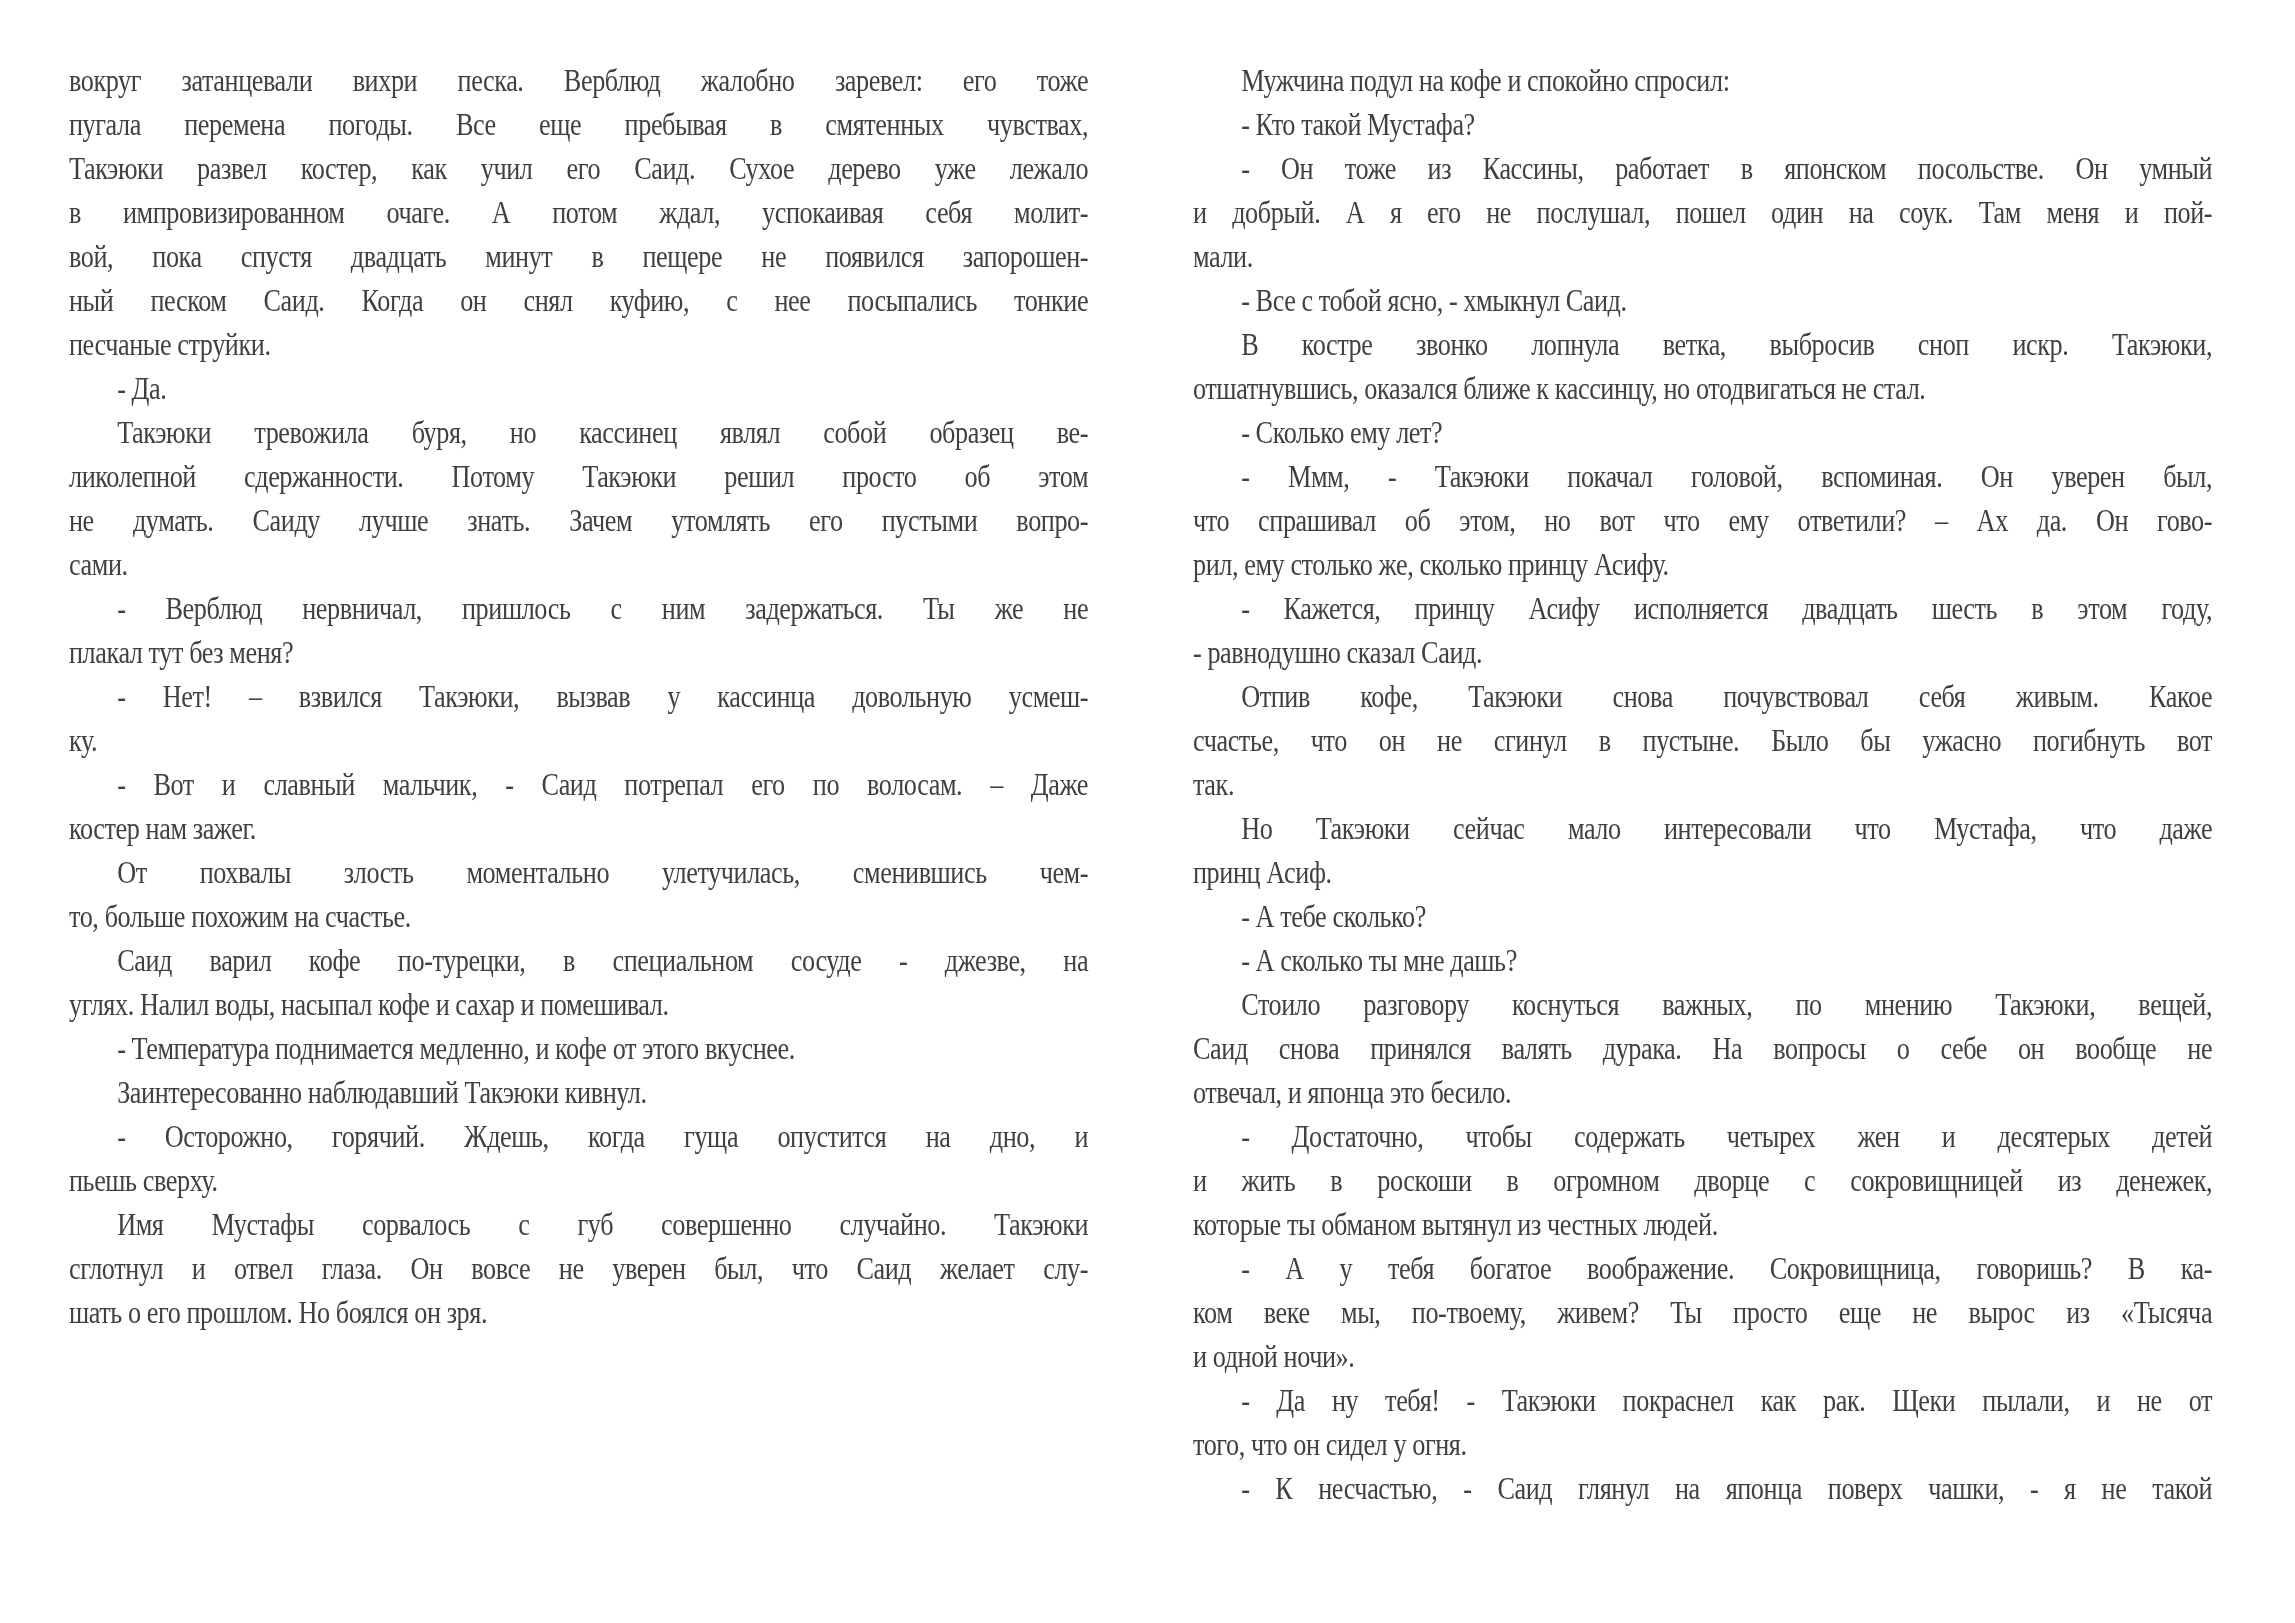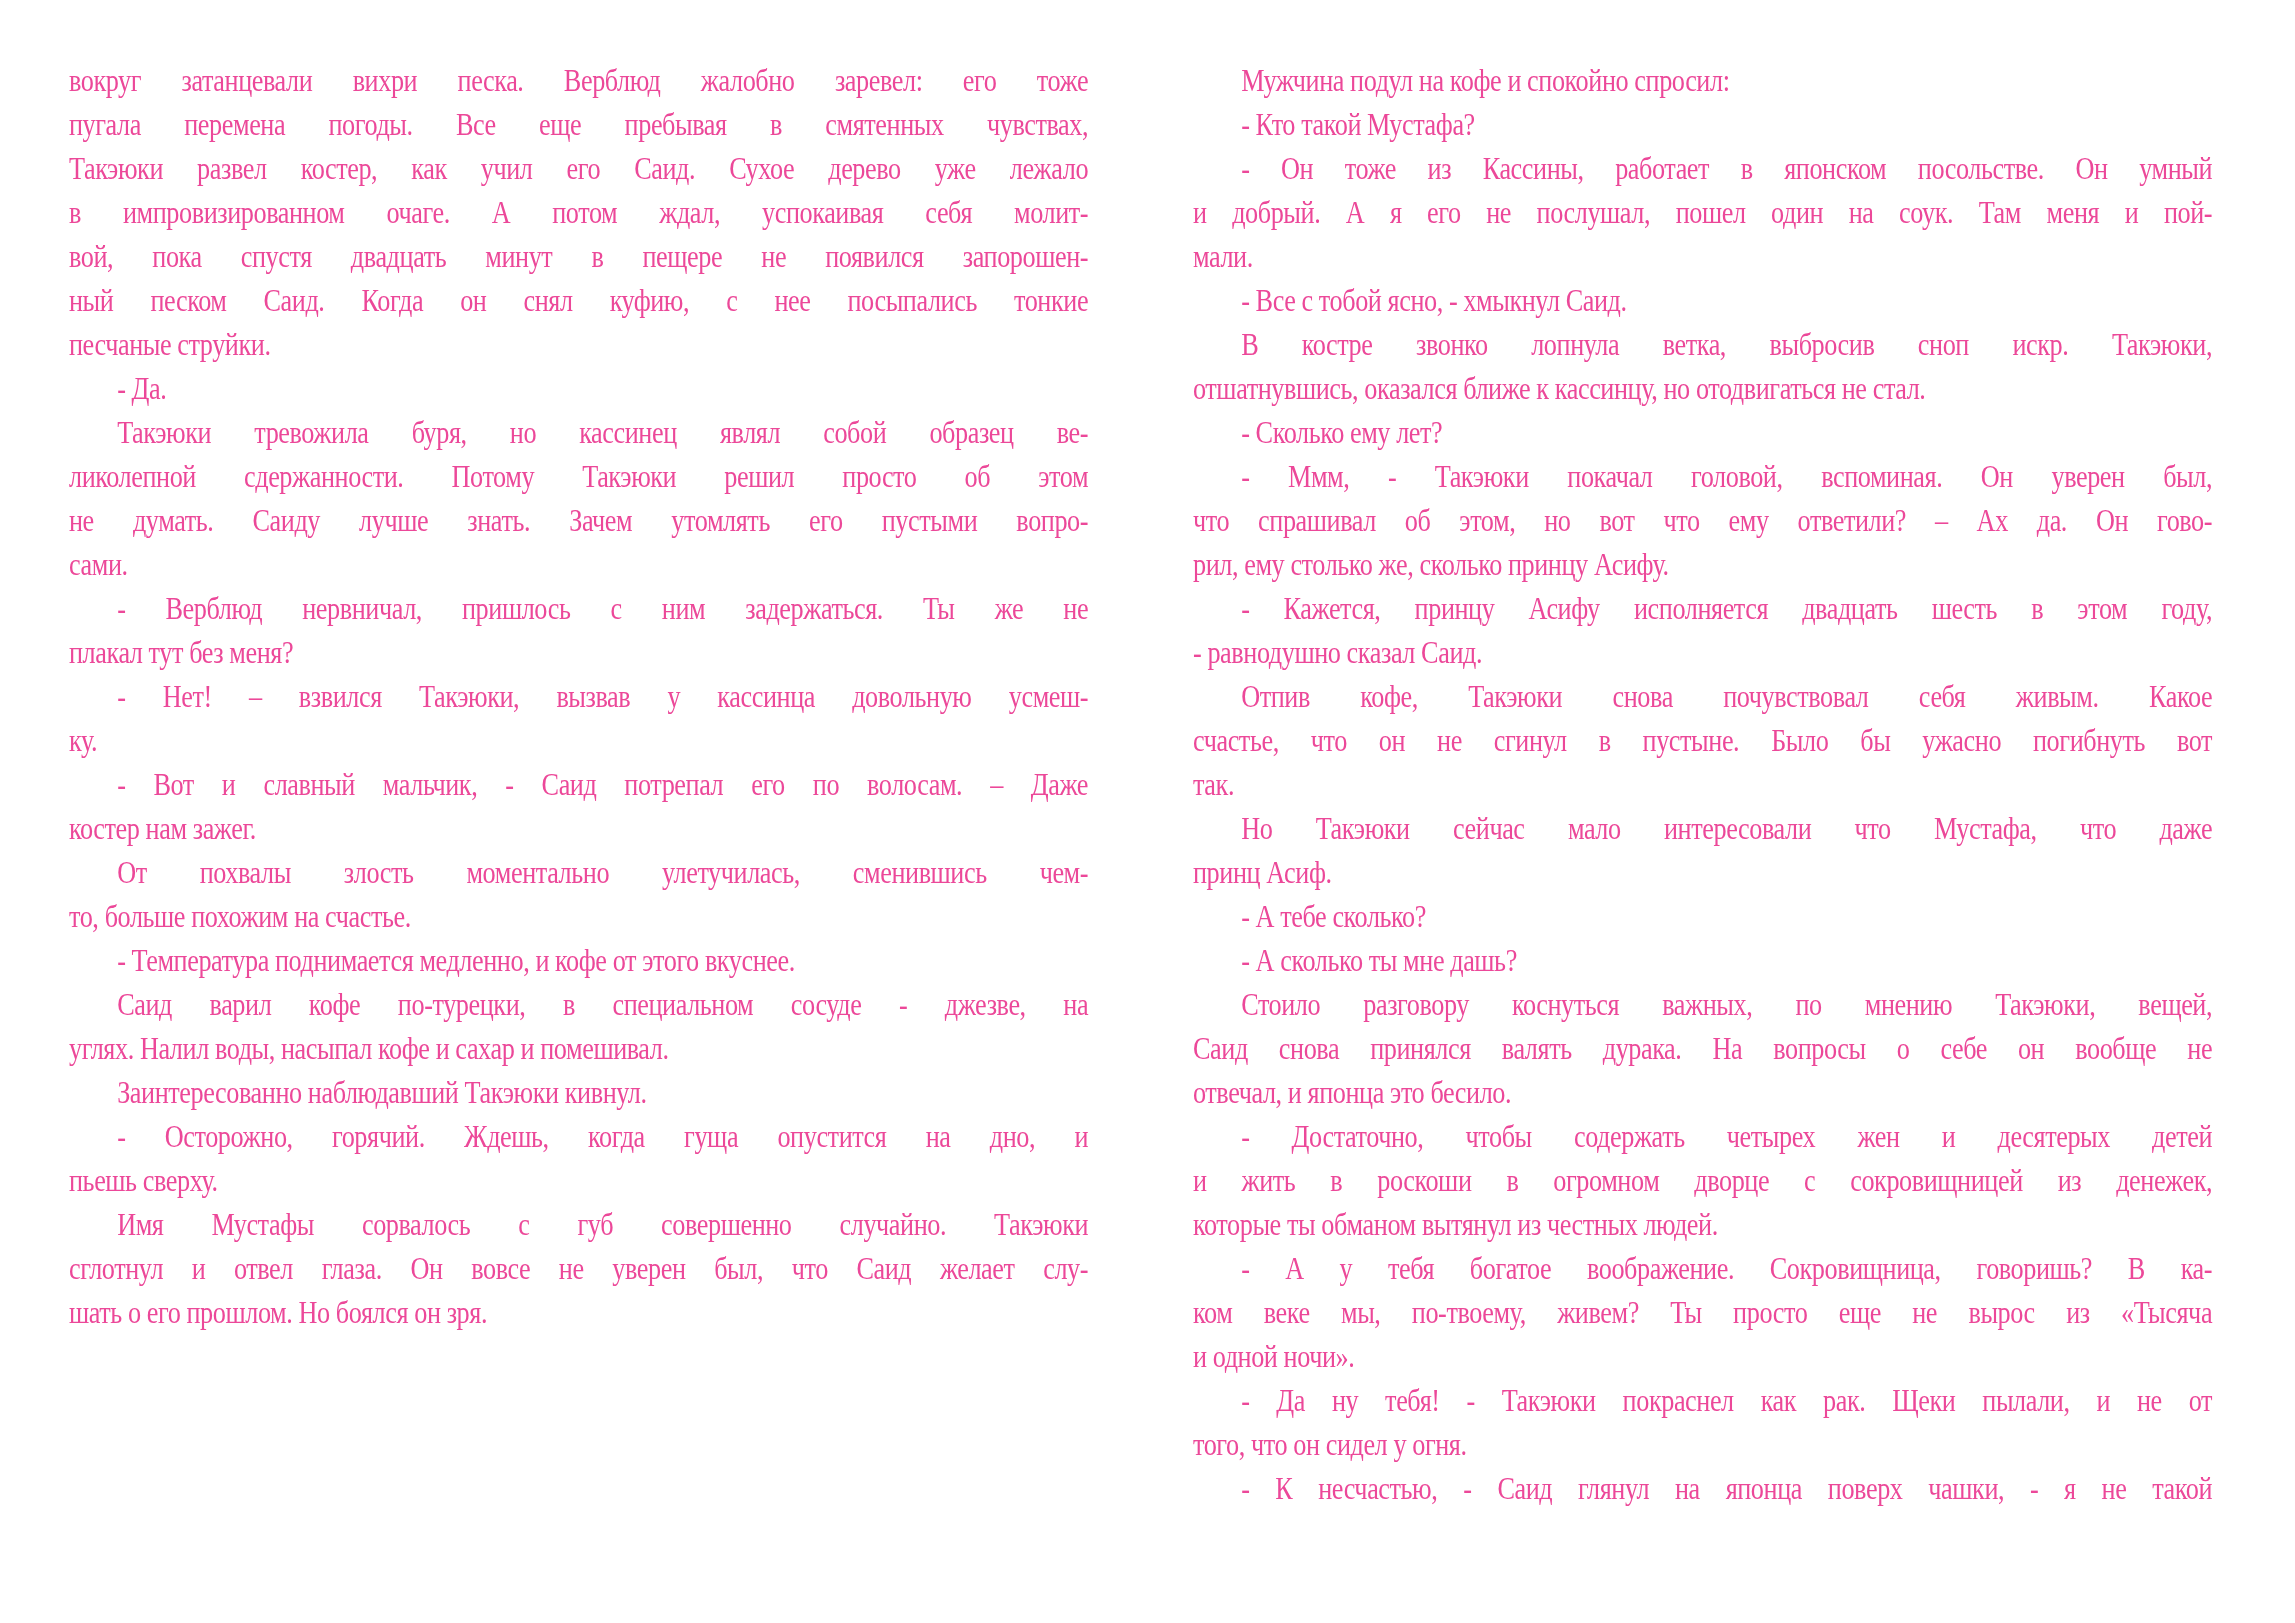--- a/index.html
+++ b/index.html
@@ -3,21 +3,21 @@
 <meta charset="utf-8">
 <style>
   html, body { margin: 0; padding: 0; background: #ffffff; }
   body { width: 2295px; height: 1623px; position: relative; overflow: hidden; }
   .page {
     position: absolute;
     top: 59px;
     width: 1018px;
     font-family: "Liberation Serif", serif;
     font-size: 30.5px;
-    color: #ec4899;
+    color: #404040;
     transform-origin: 0 0;
   }
   .page.left { left: 69px; }
   .page.right { left: 1193px; }
   .line {
     height: 44px;
     line-height: 44px;
     white-space: nowrap;
     text-align: justify;
     text-align-last: justify;
@@ -61,25 +61,25 @@
     </div>
     <div>
       <div class="line indent">- Вот и славный мальчик, - Саид потрепал его по волосам. – Даже</div>
       <div class="line last">костер нам зажег.</div>
     </div>
     <div>
       <div class="line indent">От похвалы злость моментально улетучилась, сменившись чем-</div>
       <div class="line last">то, больше похожим на счастье.</div>
     </div>
     <div>
-      <div class="line indent last">- Температура поднимается медленно, и кофе от этого вкуснее.</div>
+      <div class="line indent">Саид варил кофе по-турецки, в специальном сосуде -  джезве, на</div>
+      <div class="line last">углях. Налил воды, насыпал кофе и сахар и помешивал.</div>
     </div>
     <div>
-      <div class="line indent">Саид варил кофе по-турецки, в специальном сосуде -  джезве, на</div>
-      <div class="line last">углях. Налил воды, насыпал кофе и сахар и помешивал.</div>
+      <div class="line indent last">- Температура поднимается медленно, и кофе от этого вкуснее.</div>
     </div>
     <div>
       <div class="line indent last">Заинтересованно наблюдавший Такэюки кивнул.</div>
     </div>
     <div>
       <div class="line indent">- Осторожно, горячий. Ждешь, когда гуща опустится на дно, и</div>
       <div class="line last">пьешь сверху.</div>
     </div>
     <div>
       <div class="line indent">Имя Мустафы сорвалось с губ совершенно случайно. Такэюки</div>

